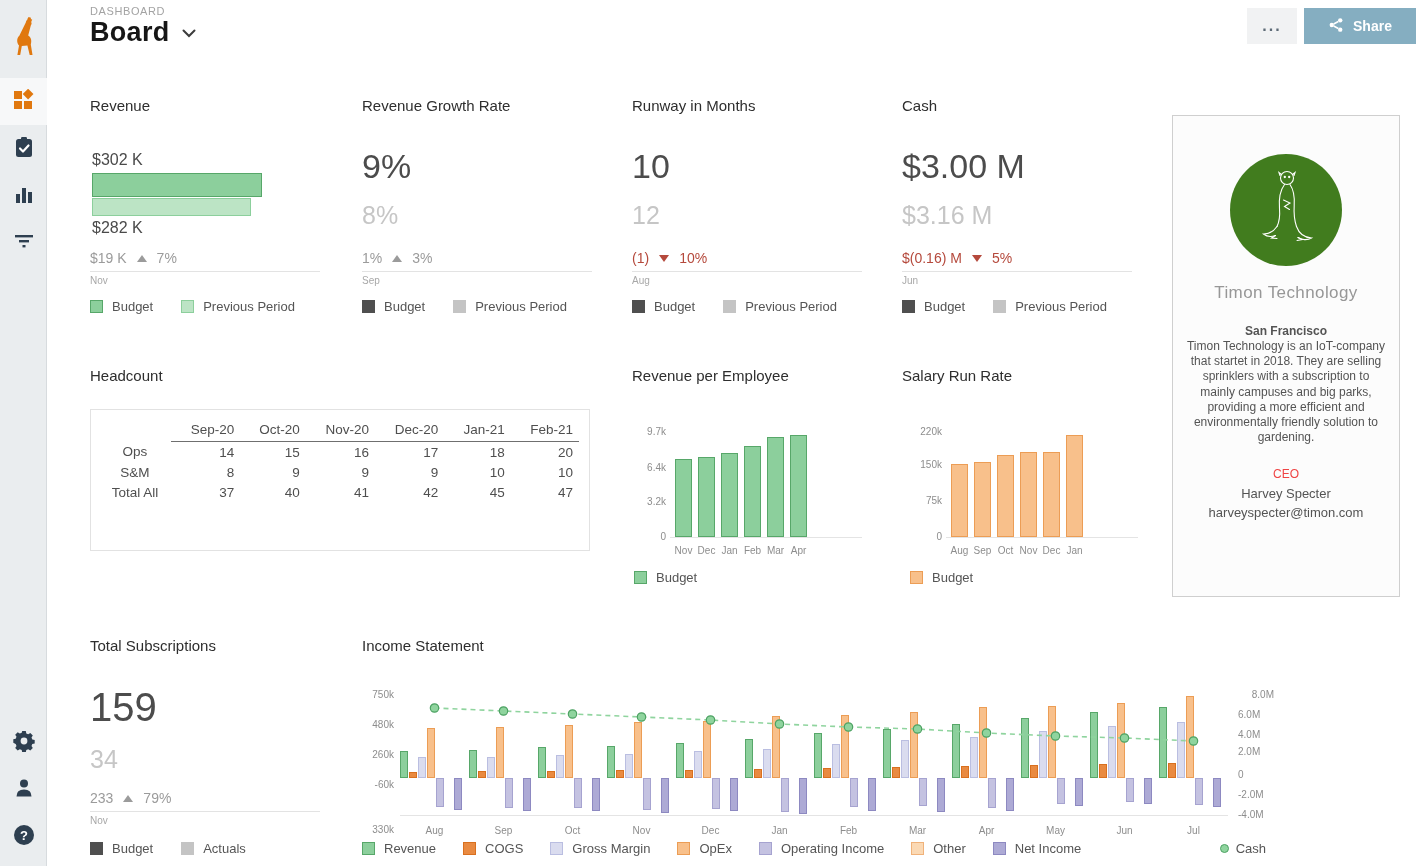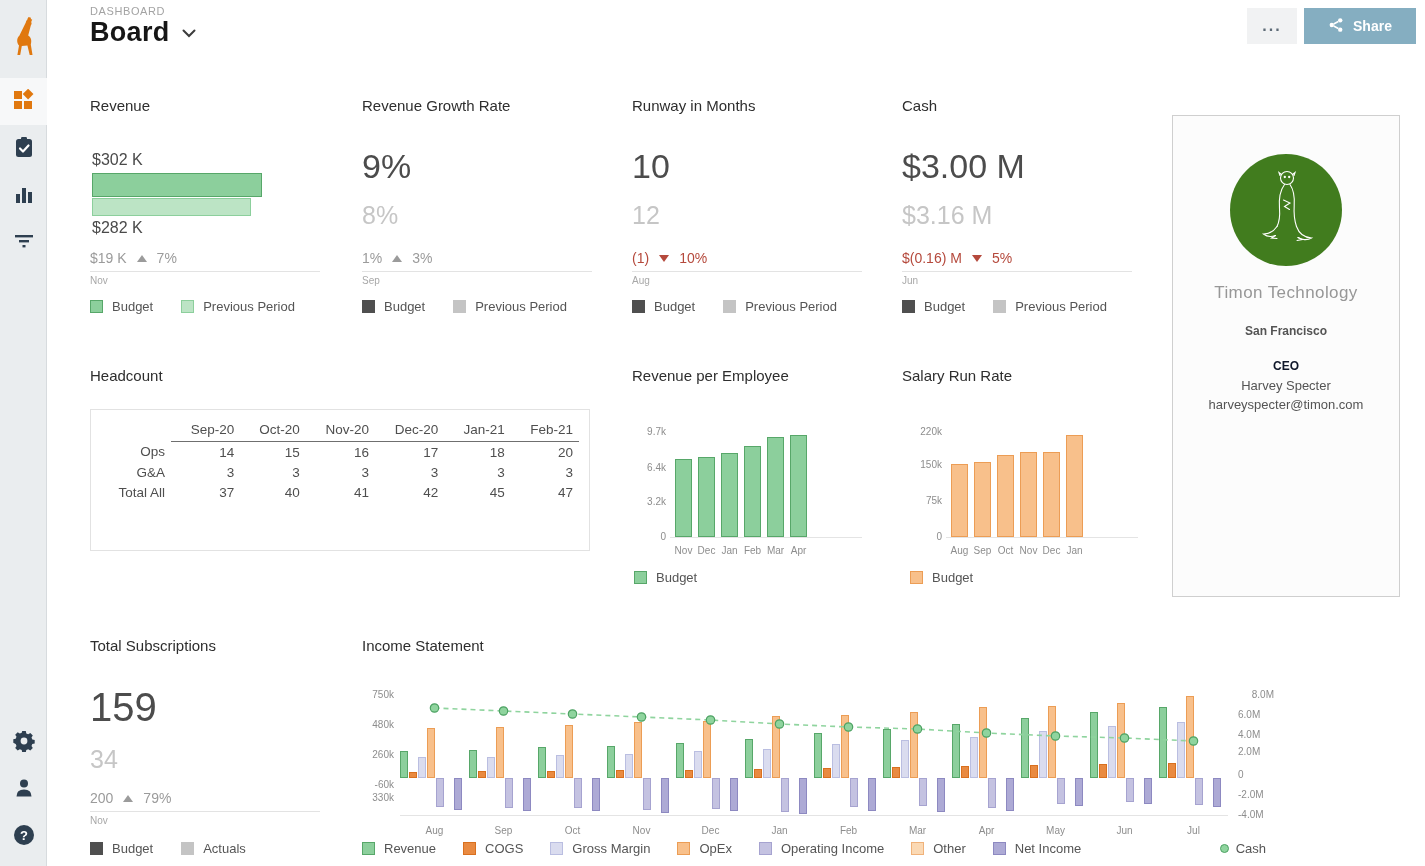--- a/index.html
+++ b/index.html
@@ -55,21 +55,21 @@
           linear-gradient(45deg, rgba(255,255,255,.55) 25%, transparent 25%, transparent 75%, rgba(255,255,255,.55) 75%),
           linear-gradient(45deg, rgba(255,255,255,.55) 25%, transparent 25%, transparent 75%, rgba(255,255,255,.55) 75%);
          background-size:6px 6px; background-position:0 0, 3px 3px; }
 
   
   .hc-box { position:absolute; left:90px; top:409px; width:500px; height:142px; border:1px solid #e2e2e2; background:#fff; }
   .hc-box table { border-collapse:collapse; margin:9px 12px; width:476px; font-size:13.5px; color:#4f4f4f; }
   .hc-box th { font-weight:normal; text-align:right; padding:3px 6px 4px; border-bottom:1px solid #6f6f6f; }
   .hc-box th:first-child { border-bottom:none; }
   .hc-box td { text-align:right; padding:2.5px 6px; }
-  .hc-box td:first-child, .hc-box th:first-child { text-align:right; padding-left:2px; }
+  .hc-box td:first-child, .hc-box th:first-child { text-align:center; padding-left:2px; }
 
   
   .mini-chart { position:absolute; width:230px; height:200px; }
   .ytick { position:absolute; font-size:10px; color:#8d8d8d; width:34px; text-align:right; }
   .baseline { position:absolute; border-bottom:1px solid #e4e4e4; }
   .vbar { position:absolute; border:1px solid; }
   .xlab { position:absolute; font-size:10px; color:#8d8d8d; text-align:center; width:26px; }
   .mini-legend { position:absolute; left:2px; top:160px; }
 
   
@@ -83,21 +83,21 @@
   .dot { width:9px; height:9px; border-radius:50%; display:inline-block; }
 
   
   .company { position:absolute; left:1172px; top:115px; width:228px; height:482px; border:1px solid #cfcfcf;
              background:#fcfcfc; text-align:center; }
   .avatar { width:112px; height:112px; border-radius:50%; margin:38px auto 0;
             display:flex; align-items:center; justify-content:center; }
   .company-name { margin-top:17px; font-size:17px; color:#979797; letter-spacing:.4px; }
   .company-city { margin-top:21px; font-size:12px; font-weight:bold; color:#545454; }
   .company-desc { margin:1px 12px 0; font-size:12px; color:#545454; line-height:1.27; }
-  .company-role { margin-top:21px; font-size:12px; font-weight:bold; color:#0f172a; }
+  .company-role { margin-top:21px; font-size:12px; font-weight:normal; color:#ef4444; }
   .company-ceo { margin-top:5px; font-size:13px; color:#545454; }
   .company-email { margin-top:4px; font-size:13px; color:#545454; }
 </style>
 </head>
 <body>
 
 <div class="page">
 
   <div class="sidebar">
     <div class="side-logo">
@@ -302,20 +302,21 @@
           <path d="M36 18.5c3.5 5 4.8 12 4.2 21-.5 8 .3 15 2.3 21"></path>
           <path d="M29.5 34l6.5 3-5.5 3.5 5 3"></path>
           <path d="M23 60.5c-3.5 5-8 7.5-13.5 7.5 3 2.5 8 3 12 1.5"></path>
           <path d="M42.5 60.5c2.5 7 7.5 11 15 11.5-4 2.5-10 2-13.5-.5"></path>
           <path d="M21.5 69.5l-4 2.5 5.5.5M44 71.5l4.5 2-5.5 1"></path>
         </svg>
       </span>
     </div>
     <div class="company-name">Timon Technology</div>
     <div class="company-city">San Francisco</div>
+    <div class="company-desc">Timon Technology is an IoT-company that startet in 2018. They are selling sprinklers with a subscription to mainly campuses and big parks, providing a more efficient and environmentally friendly solution to gardening.</div>
     <div class="company-role">CEO</div>
     <div class="company-ceo">Harvey Specter</div>
     <div class="company-email">harveyspecter@timon.com</div>
   </div>
 
   <div class="sec-title" style="position:absolute;left:90px;top:367px">Headcount</div>
   <div class="hc-box">
     <table>
       <thead>
           <tr id="hc-head">
@@ -332,27 +333,27 @@
           <tr>
             <td>Ops</td>
             <td>14</td>
             <td>15</td>
             <td>16</td>
             <td>17</td>
             <td>18</td>
             <td>20</td>
           </tr>
           <tr>
-            <td>G&amp;A</td>
-            <td>3</td>
-            <td>3</td>
-            <td>3</td>
-            <td>3</td>
-            <td>3</td>
-            <td>3</td>
+            <td>S&amp;M</td>
+            <td>8</td>
+            <td>9</td>
+            <td>9</td>
+            <td>9</td>
+            <td>10</td>
+            <td>10</td>
           </tr>
           <tr>
             <td>Total All</td>
             <td>37</td>
             <td>40</td>
             <td>41</td>
             <td>42</td>
             <td>45</td>
             <td>47</td>
           </tr>
@@ -412,21 +413,21 @@
           <span>Budget</span>
         </span>
       </div>
     </div>
 
   <div class="card" style="left:90px;top:637px;height:229px">
     <div class="kpi-title">Total Subscriptions</div>
     <div class="kpi-primary" style="font-size:40px;top:48px">159</div>
     <div class="kpi-secondary" style="top:108px">34</div>
     <div class="kpi-delta" id="delta-subs">
-        <span>200</span>
+        <span>233</span>
         <span class="tri-up"></span>
         <span>79%</span>
       </div>
     <div class="kpi-rule"></div>
     <div class="kpi-month">Nov</div>
     <div class="legend kpi-legend" id="legend-subs" style="top:204px">
         <span class="legend-item">
           <span class="sq" style="background: rgb(79, 79, 79); border: 1px solid rgb(79, 79, 79);"></span>
           <span>Budget</span>
         </span>
@@ -436,21 +437,21 @@
         </span>
       </div>
   </div>
 
   <div class="sec-title" style="position:absolute;left:362px;top:637px">Income Statement</div>
   <div class="income" id="chart-income">
       <div class="inc-ylab-l" style="top: 9px;">750k</div>
       <div class="inc-ylab-l" style="top: 39px;">480k</div>
       <div class="inc-ylab-l" style="top: 69px;">260k</div>
       <div class="inc-ylab-l" style="top: 99px;">-60k</div>
-      <div class="inc-ylab-l" style="top: 112px;">330k</div>
+      <div class="inc-ylab-l" style="top: 144px;">330k</div>
       <div class="inc-ylab-r" style="top: 9px; text-align: right;">8.0M</div>
       <div class="inc-ylab-r" style="top: 29px;">6.0M</div>
       <div class="inc-ylab-r" style="top: 49px;">4.0M</div>
       <div class="inc-ylab-r" style="top: 66px;">2.0M</div>
       <div class="inc-ylab-r" style="top: 89px;">0</div>
       <div class="inc-ylab-r" style="top: 109px;">-2.0M</div>
       <div class="inc-ylab-r" style="top: 129px;">-4.0M</div>
       <div class="baseline" style="left: 38px; top: 135px; width: 828px;"></div>
       <div class="vbar pat" style="left: 38px; width: 8px; height: 27.2222px; top: 71.1111px; background: rgb(140, 207, 156); border-color: rgb(87, 167, 105);"></div>
       <div class="vbar pat" style="left: 47px; width: 8px; height: 6.11111px; top: 92.2222px; background: rgb(233, 138, 65); border-color: rgb(217, 112, 31);"></div>

